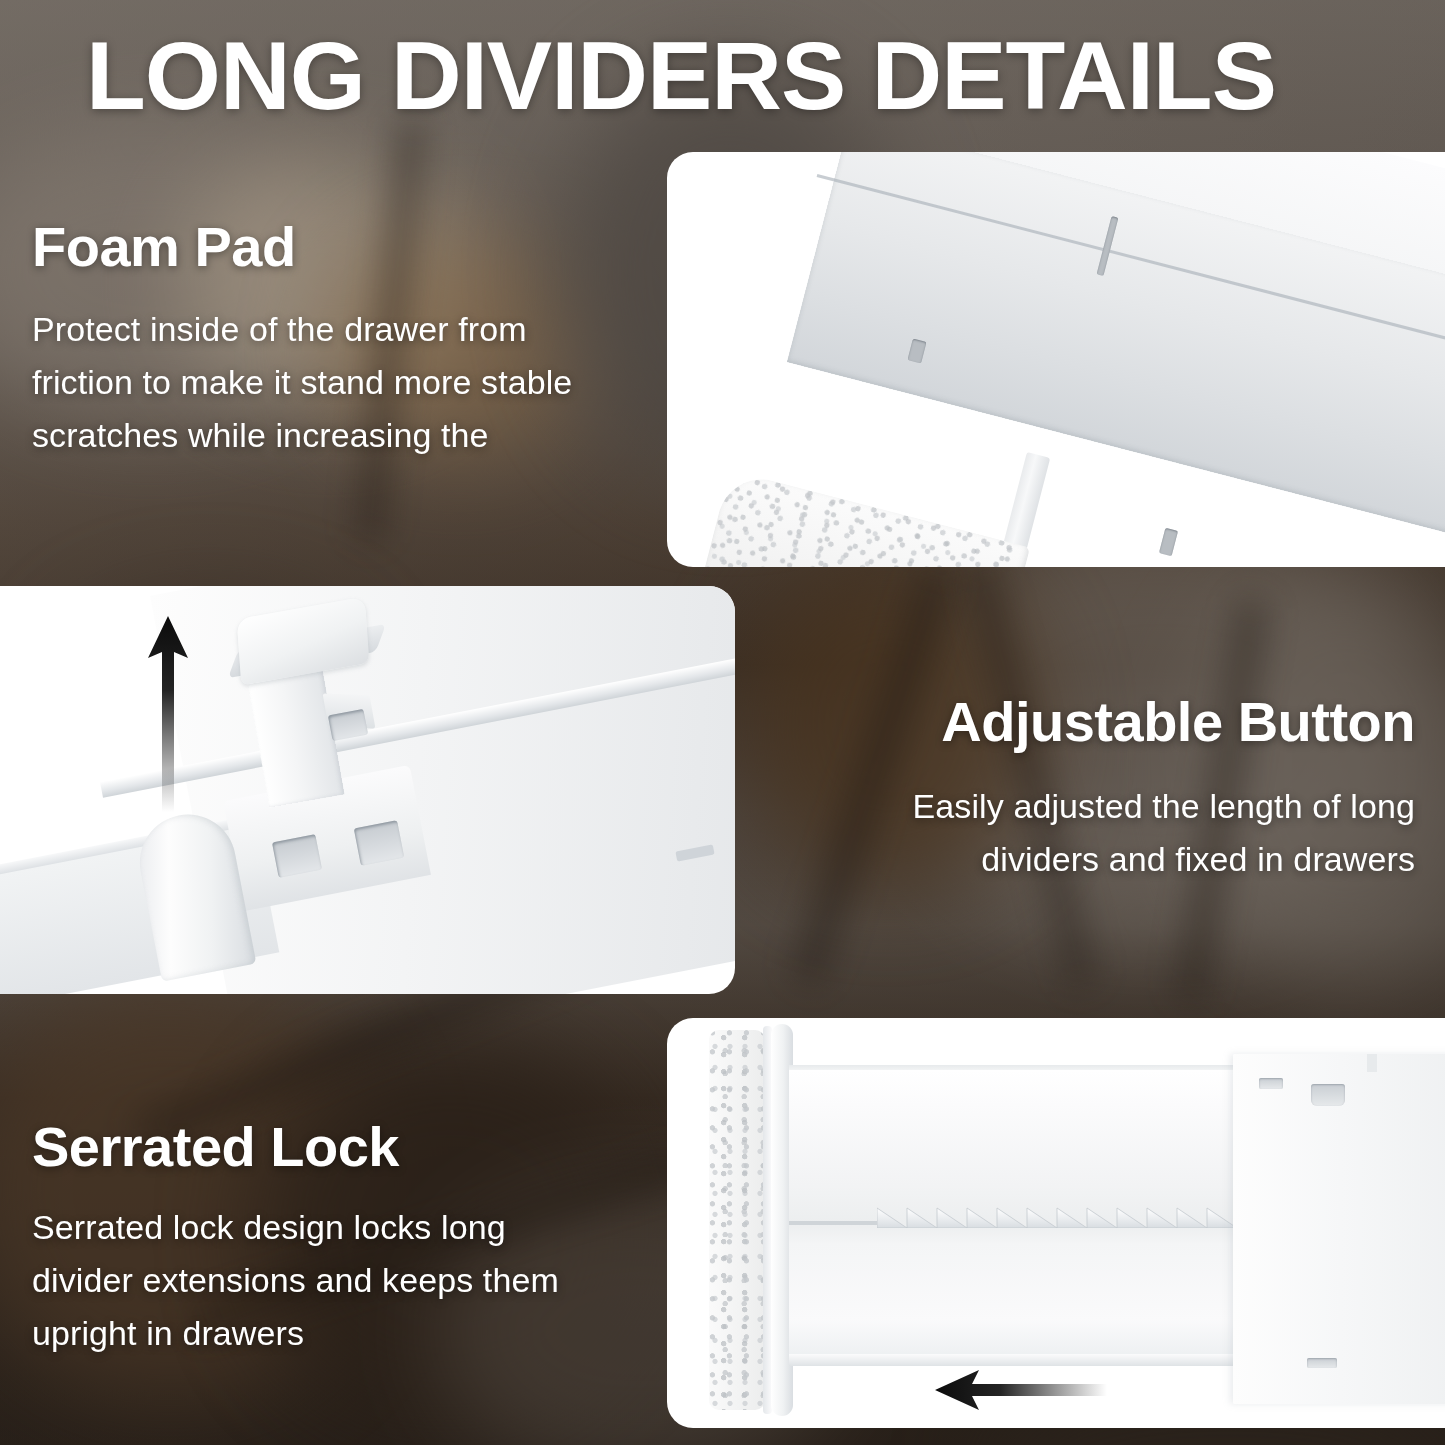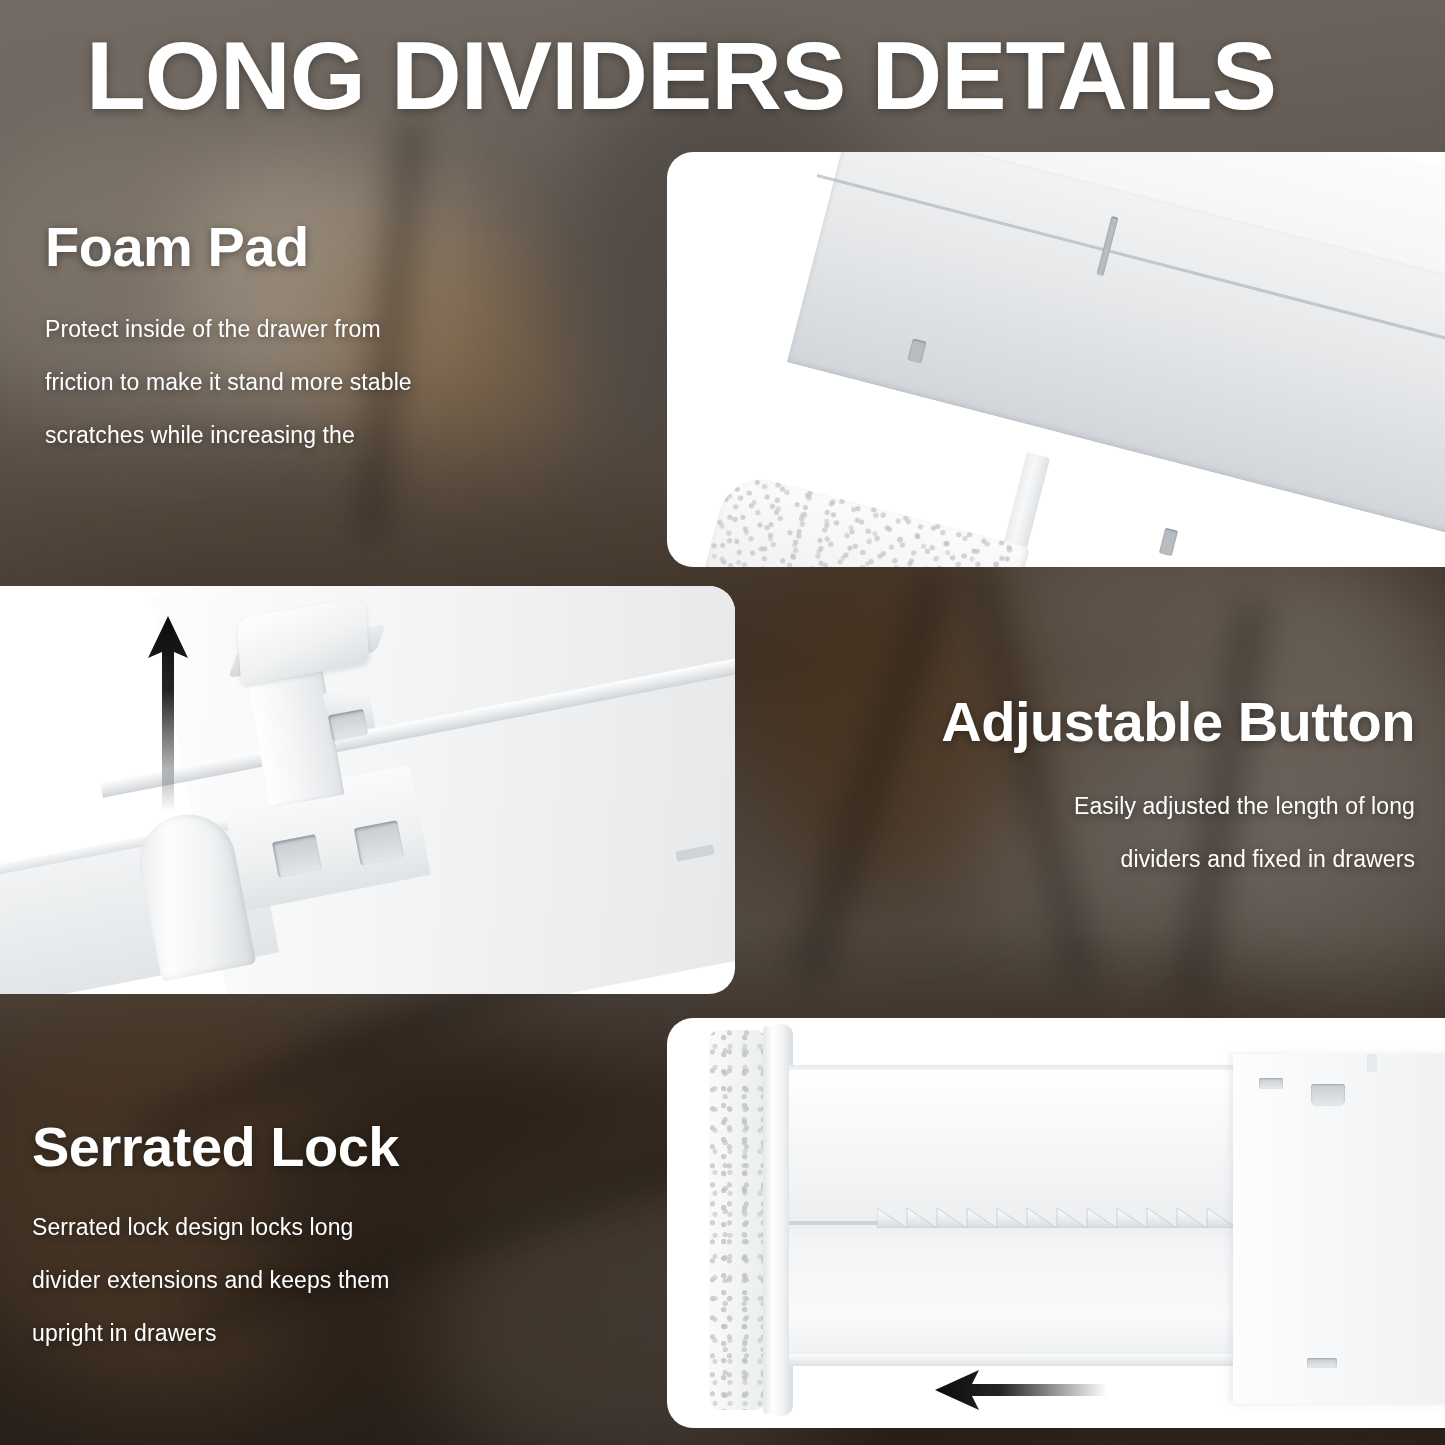--- a/index.html
+++ b/index.html
@@ -85,28 +85,28 @@
   .txt-heading {
     font-size: 56px;
     font-weight: 700;
     color: #ffffff;
     line-height: 64px;
     letter-spacing: -0.5px;
     text-shadow: 0 2px 9px rgba(0,0,0,0.40);
     margin: 0;
   }
   .txt-body {
-    font-size: 23px;
+    font-size: 34px;
     line-height: 53px;
     color: #ffffff;
     letter-spacing: 0.1px;
     text-shadow: 0 2px 8px rgba(0,0,0,0.45);
     margin: 0;
   }
-  #block-foam     { left: 32px;  top: 215px;  width: 600px; margin-left: 13px; }
+  #block-foam     { left: 32px;  top: 215px;  width: 600px; }
   #block-foam .txt-heading { margin-bottom: 24px; }
   #block-adjust   { left: 795px; top: 690px;  width: 620px; text-align: right; }
   #block-adjust .txt-heading { margin-bottom: 26px; }
   #block-serrated { left: 32px;  top: 1115px; width: 600px; }
   #block-serrated .txt-heading { margin-bottom: 22px; }
 
   
   .card {
     position: absolute;
     background: #ffffff;

